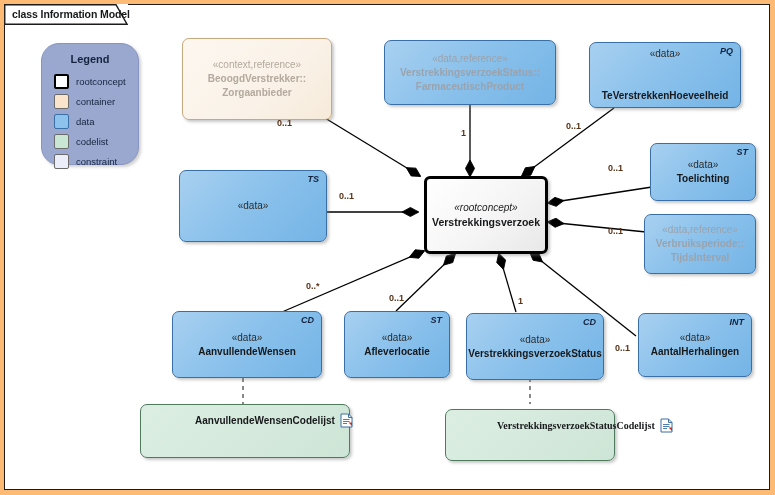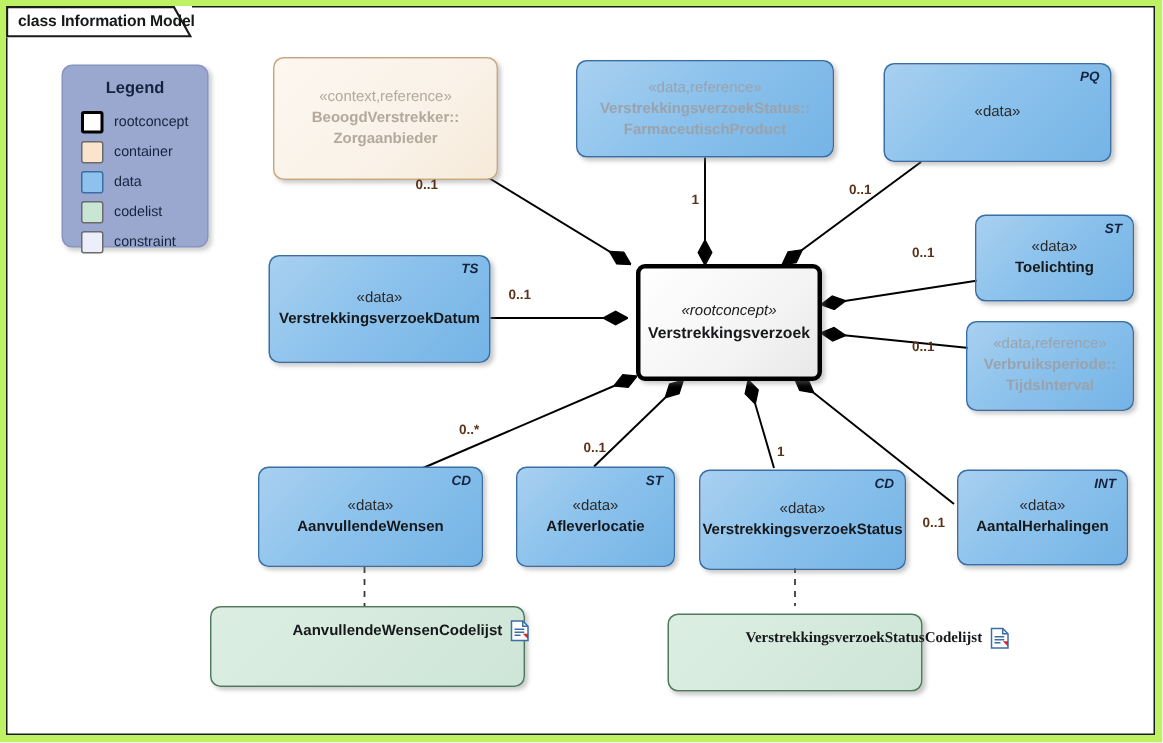--- a/index.html
+++ b/index.html
@@ -1,21 +1,21 @@
 <!DOCTYPE html>
 <html><head>
 <meta charset="utf-8">
 <style>
   html,body{margin:0;padding:0;background:#fff;}
   body{font-family:"Liberation Sans", sans-serif;}
 
   #diagram{
     position:relative;
     width:775px;height:495px;
-    background:#bef264;
+    background:#fdba74;
     box-sizing:border-box;
     overflow:hidden;
   }
 
   
   .frame{
     position:absolute;
     left:4px;top:4px;
     width:766px;height:486px;
     border:1.5px solid #1b1b1b;
@@ -135,21 +135,21 @@
   
   .doc-icon{display:inline-block;width:13px;height:15px;flex:0 0 auto;}
 
   
   .legend{
     position:absolute;
     left:41px;top:43px;
     width:98px;height:122px;
     background:#9aa8cf;
     border:1px solid #8795c0;
-    border-radius:7px;
+    border-radius:18px;
     box-sizing:border-box;
     z-index:3;
     box-shadow:2px 2px 3px rgba(120,120,120,0.35);
   }
   .legend-title{
     text-align:center;
     font-size:11px;
     font-weight:bold;
     color:#15233f;
     margin-top:9px;
@@ -271,38 +271,38 @@
 
   <div class="box t-data faded" style="left:384px;top:40px;width:172px;height:65px;">
     <span class="stereo">«data,reference»</span>
     <span class="nm">VerstrekkingsverzoekStatus::</span>
     <span class="nm2">FarmaceutischProduct</span>
   </div>
 
   <div class="box t-data" style="left:589px;top:42px;width:152px;height:66px;gap:28px;">
     <span class="corner">PQ</span>
     <span class="stereo">«data»</span>
+    <span class="nm">TeVerstrekkenHoeveelheid</span>
   </div>
 
   <div class="box t-data" style="left:650px;top:143px;width:106px;height:58px;">
     <span class="corner">ST</span>
     <span class="stereo">«data»</span>
     <span class="nm">Toelichting</span>
   </div>
 
   <div class="box t-data faded" style="left:644px;top:214px;width:112px;height:60px;">
     <span class="stereo">«data,reference»</span>
     <span class="nm">Verbruiksperiode::</span>
     <span class="nm2">TijdsInterval</span>
   </div>
 
   <div class="box t-data" style="left:179px;top:170px;width:148px;height:72px;">
     <span class="corner">TS</span>
     <span class="stereo">«data»</span>
-    <span class="nm">VerstrekkingsverzoekDatum</span>
   </div>
 
   <div class="box t-root" style="left:424px;top:176px;width:124px;height:78px;">
     <span class="stereo">«rootconcept»</span>
     <span class="nm">Verstrekkingsverzoek</span>
   </div>
 
   <div class="box t-data" style="left:172px;top:311px;width:150px;height:67px;">
     <span class="corner">CD</span>
     <span class="stereo">«data»</span>

